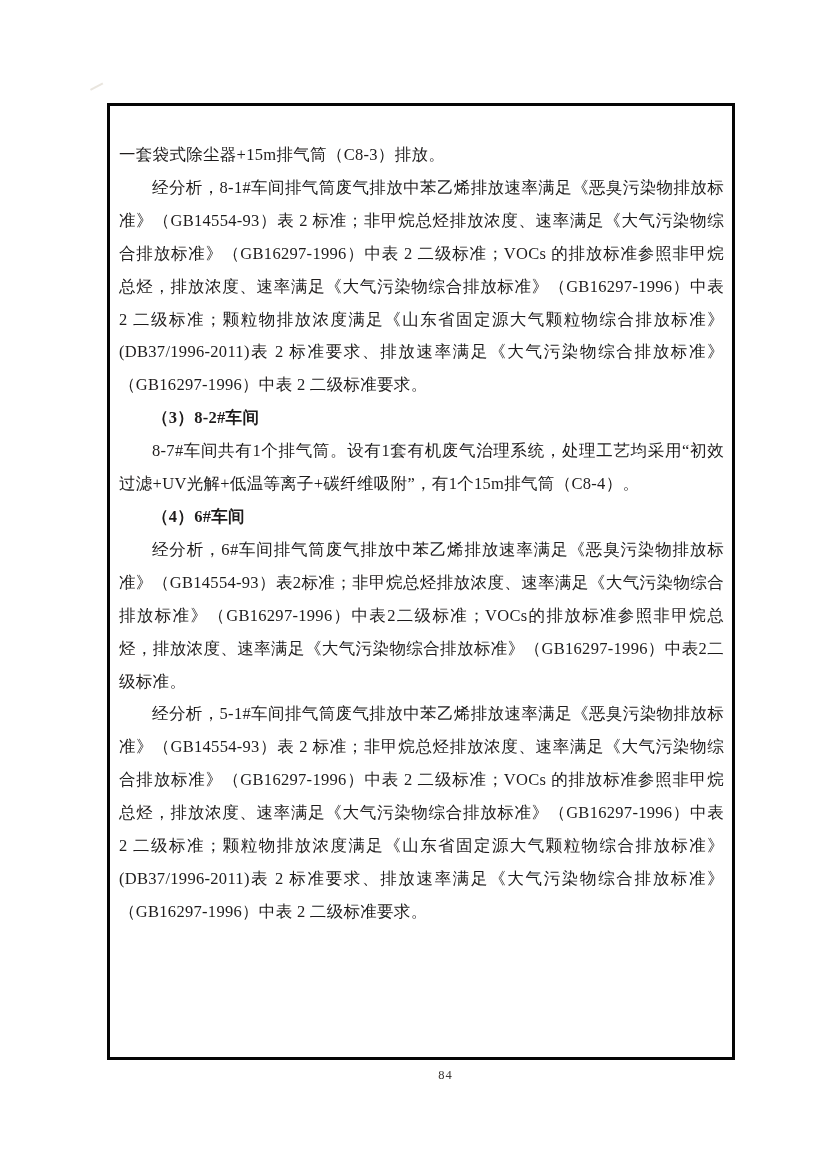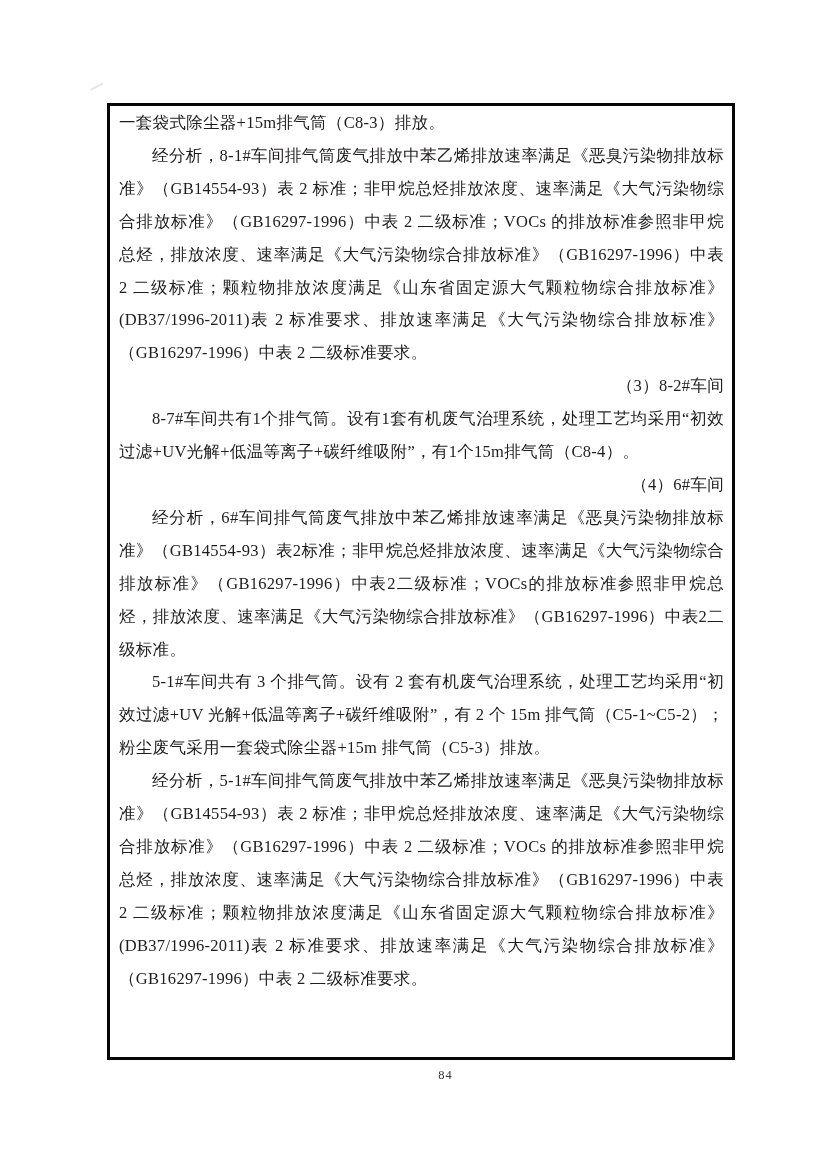--- a/index.html
+++ b/index.html
@@ -38,25 +38,25 @@
   }
   .para, .heading {
     margin: 0;
     font-size: 16.5px;
     line-height: 32.9px;
     color: #1e1c1c;
     text-align: justify;
     letter-spacing: 0.3px;
   }
   .para.indent { text-indent: 2em; }
-  .para.noindent { text-indent: 0; }
+  .para.noindent { text-indent: 0; margin-top: 32px; }
   .heading {
     text-indent: 2em;
-    text-align: right;
-    font-weight: 400;
+    text-align: left;
+    font-weight: 700;
   }
   .page-number {
     position: absolute;
     top: 1068px;
     left: 0;
     width: 100%;
     text-align: center;
     font-size: 12.5px;
     color: #3a3633;
     letter-spacing: 1px;
@@ -69,18 +69,17 @@
 <div class="page">
   <div class="scan-artifact"></div>
   <div class="doc-box">
     <div id="blocks">
         <p class="para noindent">一套袋式除尘器+15m排气筒（C8-3）排放。</p>
         <p class="para indent">经分析，8-1#车间排气筒废气排放中苯乙烯排放速率满足《恶臭污染物排放标准》（GB14554-93）表 2 标准；非甲烷总烃排放浓度、速率满足《大气污染物综合排放标准》（GB16297-1996）中表 2 二级标准；VOCs 的排放标准参照非甲烷总烃，排放浓度、速率满足《大气污染物综合排放标准》（GB16297-1996）中表 2 二级标准；颗粒物排放浓度满足《山东省固定源大气颗粒物综合排放标准》(DB37/1996-2011)表 2 标准要求、排放速率满足《大气污染物综合排放标准》（GB16297-1996）中表 2 二级标准要求。</p>
         <p class="heading">（3）8-2#车间</p>
         <p class="para indent">8-7#车间共有1个排气筒。设有1套有机废气治理系统，处理工艺均采用“初效过滤+UV光解+低温等离子+碳纤维吸附”，有1个15m排气筒（C8-4）。</p>
         <p class="heading">（4）6#车间</p>
         <p class="para indent">经分析，6#车间排气筒废气排放中苯乙烯排放速率满足《恶臭污染物排放标准》（GB14554-93）表2标准；非甲烷总烃排放浓度、速率满足《大气污染物综合排放标准》（GB16297-1996）中表2二级标准；VOCs的排放标准参照非甲烷总烃，排放浓度、速率满足《大气污染物综合排放标准》（GB16297-1996）中表2二级标准。</p>
-        <p class="para indent">5-1#车间共有 3 个排气筒。设有 2 套有机废气治理系统，处理工艺均采用“初效过滤+UV 光解+低温等离子+碳纤维吸附”，有 2 个 15m 排气筒（C5-1~C5-2）；粉尘废气采用一套袋式除尘器+15m 排气筒（C5-3）排放。</p>
         <p class="para indent">经分析，5-1#车间排气筒废气排放中苯乙烯排放速率满足《恶臭污染物排放标准》（GB14554-93）表 2 标准；非甲烷总烃排放浓度、速率满足《大气污染物综合排放标准》（GB16297-1996）中表 2 二级标准；VOCs 的排放标准参照非甲烷总烃，排放浓度、速率满足《大气污染物综合排放标准》（GB16297-1996）中表 2 二级标准；颗粒物排放浓度满足《山东省固定源大气颗粒物综合排放标准》(DB37/1996-2011)表 2 标准要求、排放速率满足《大气污染物综合排放标准》（GB16297-1996）中表 2 二级标准要求。</p>
       </div>
   </div>
   <div class="page-number">84</div>
 </div>
 
 </body></html>

